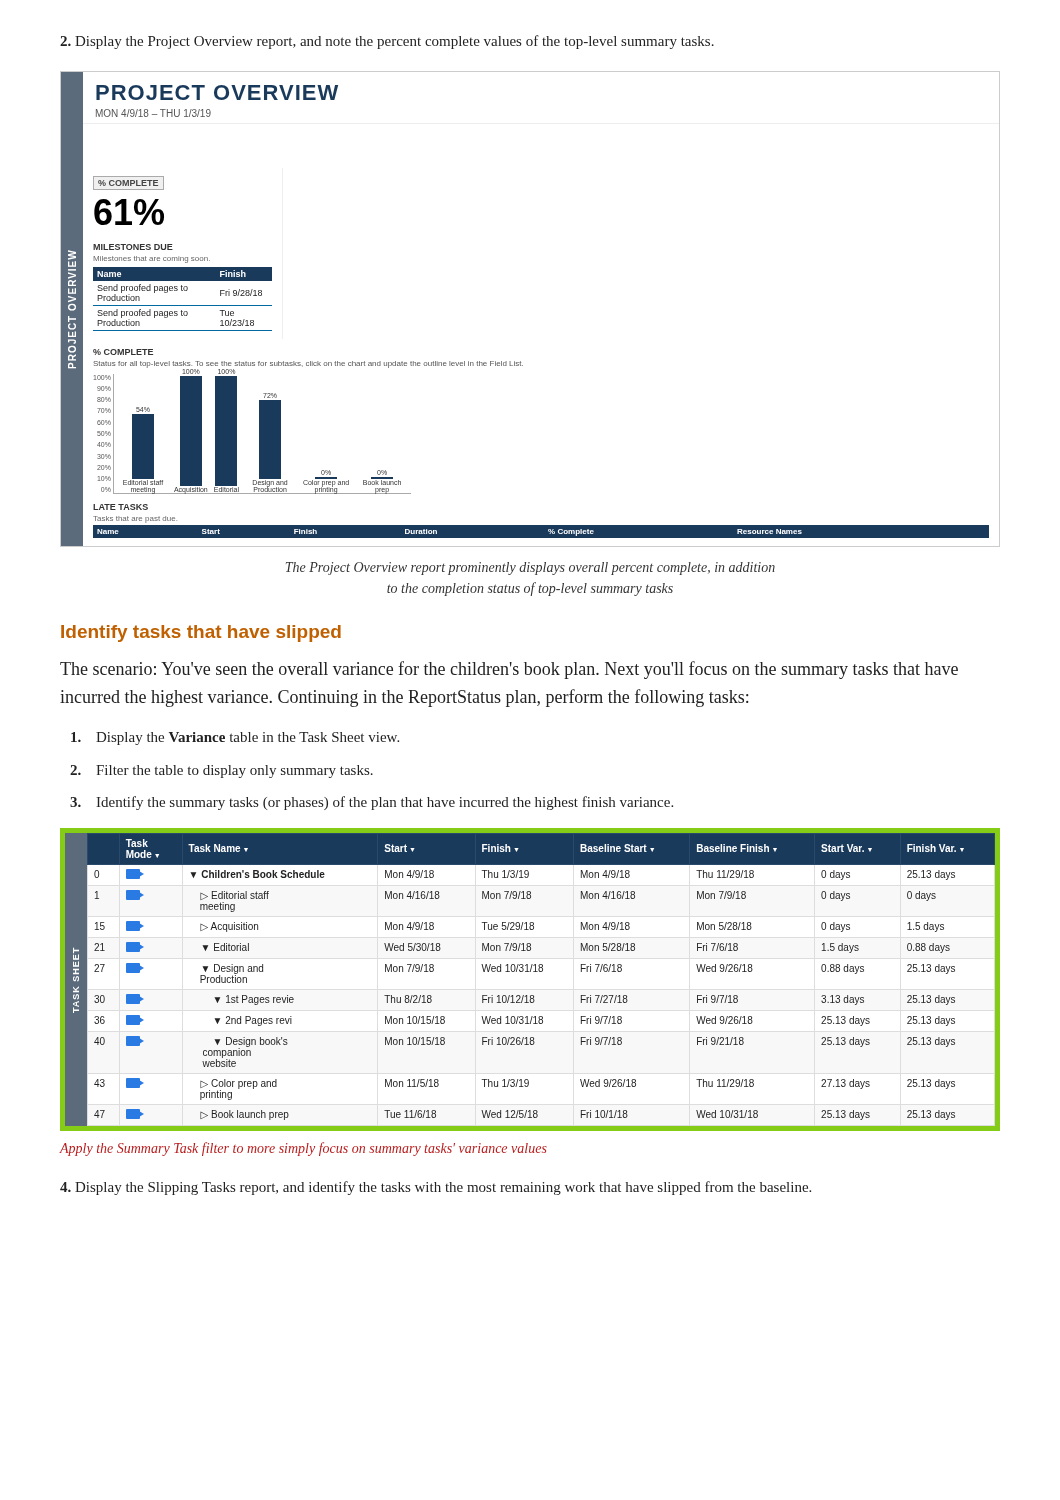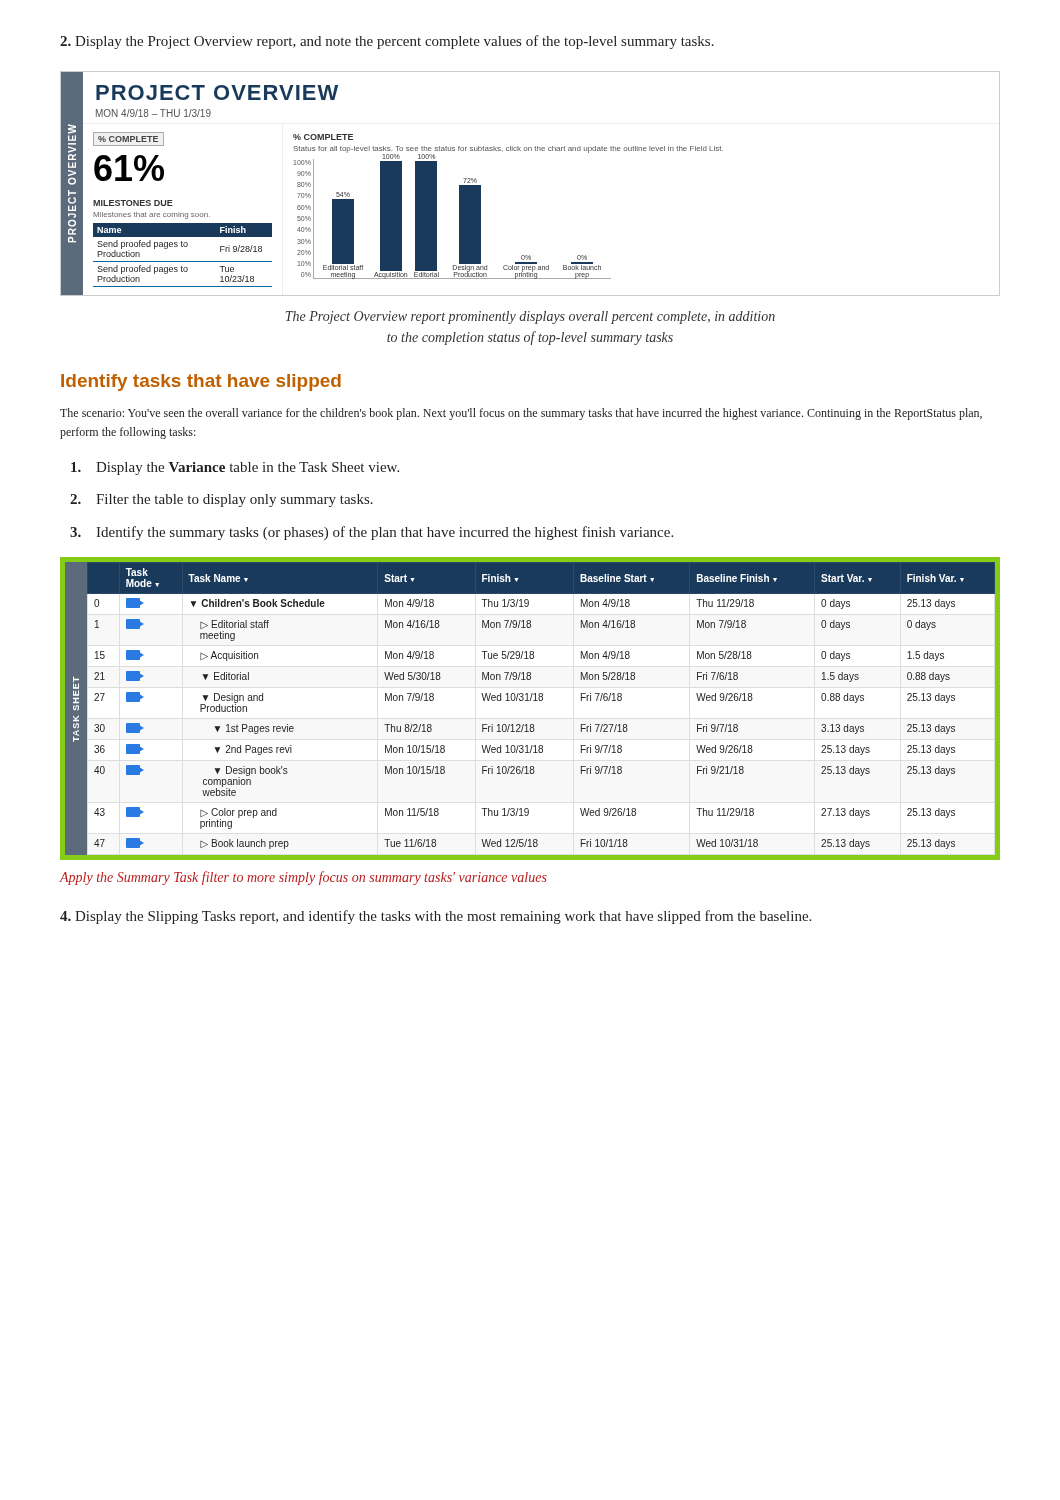--- a/index.html
+++ b/index.html
@@ -59,22 +59,23 @@
       color: #1a3a5c;
       letter-spacing: 1px;
     }
     .po-date {
       font-size: 10px;
       color: #555;
       margin-top: 2px;
     }
     .po-body {
       display: flex;
-      flex-direction: row;
+      flex-direction: column;
       flex: 1;
+      margin-top: 44px;
     }
     .po-left {
       width: 200px;
       padding: 8px 10px;
       border-right: 1px solid #eee;
     }
     .po-pct-label {
       font-size: 9px;
       color: #444;
       font-weight: bold;
@@ -184,21 +185,21 @@
     
     .section-heading {
       color: #c06000;
       font-size: 19px;
       font-weight: bold;
       font-family: Arial, sans-serif;
       margin-bottom: 12px;
     }
 
     .body-text {
-      font-size: 12px;
+      font-size: 18px;
       line-height: 1.6;
       margin-bottom: 14px;
     }
 
     
     .num-list {
       list-style: none;
       padding-left: 10px;
       margin-bottom: 14px;
     }
@@ -395,20 +396,37 @@
             </div>
 
             <div style="display:flex;flex-direction:column;align-items:center;">
               <span style="font-size:7px;color:#333;margin-bottom:1px;">0%</span>
               <div style="background:#1a3a5c;width:22px;height:2px;"></div>
               <div class="po-bar-label">Book launch prep</div>
             </div>
           </div>
         </div>
 
+        <div style="margin-top:8px;">
+          <div class="po-late-tasks-title">LATE TASKS</div>
+          <div class="po-late-tasks-sub">Tasks that are past due.</div>
+          <table class="po-late-table">
+            <thead>
+              <tr>
+                <th>Name</th>
+                <th>Start</th>
+                <th>Finish</th>
+                <th>Duration</th>
+                <th>% Complete</th>
+                <th>Resource Names</th>
+              </tr>
+            </thead>
+            <tbody></tbody>
+          </table>
+        </div>
       </div>
     </div>
   </div>
 </div>
 
 <p class="caption">The Project Overview report prominently displays overall percent complete, in addition<br>to the completion status of top-level summary tasks</p>
 
 <h2 class="section-heading">Identify tasks that have slipped</h2>
 
 <p class="body-text">The scenario: You've seen the overall variance for the children's book plan. Next you'll focus on the summary tasks that have incurred the highest variance. Continuing in the ReportStatus plan, perform the following tasks:</p>

